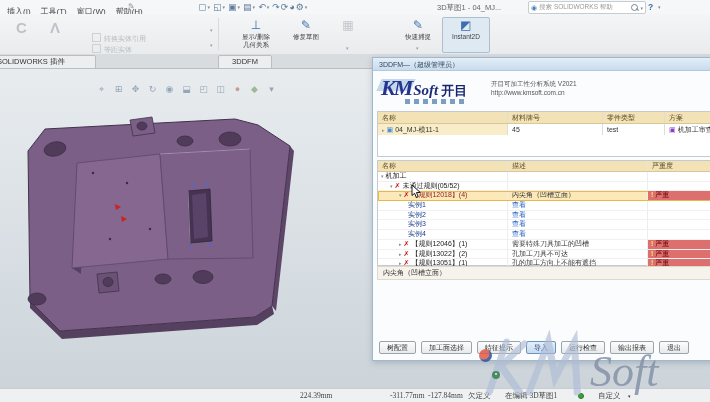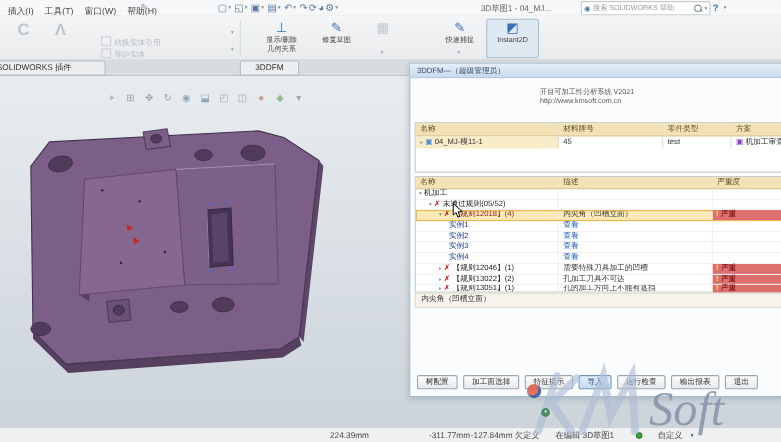--- a/index.html
+++ b/index.html
@@ -102,21 +102,21 @@
   
   .wm{position:absolute;left:462px;top:330px;z-index:50;pointer-events:none;}
   .wmlogo{position:absolute;left:479px;top:349px;width:13px;height:13px;border-radius:50%;z-index:50;
           background:radial-gradient(circle at 35% 35%,#dd5a47 0 48%,#2a52a0 52% 100%);opacity:.85;}
   .wmbadge{position:absolute;left:492px;top:371px;width:8px;height:8px;border-radius:50%;background:#2e7d46;z-index:50;opacity:.8;}
   .wmbadge::after{content:"";position:absolute;left:3px;top:2px;width:2px;height:2px;background:#fff;border-radius:50%;}
   .cursor{position:absolute;left:411px;top:184px;z-index:60;}
   
   .statusbar{position:absolute;left:0;top:388px;width:710px;height:14px;background:#eef0f2;
              border-top:1px solid #c9cdd1;font-size:7.5px;color:#444;}
-  .sbi{position:absolute;top:2px;white-space:nowrap;}
+  .sbi{position:absolute;top:2px;white-space:nowrap;font-family:Liberation Serif, serif;}
   .greendot{position:absolute;left:578px;top:4px;width:6px;height:6px;border-radius:50%;background:#3aa33a;border:1px solid #2a7a2a;box-sizing:border-box;}
 </style>
 </head>
 <body>
 
 <div id="app">
 
   <div class="menubar">
     <div id="menus"><span class="menu-item">插入(I)</span><span class="menu-item">工具(T)</span><span class="menu-item">窗口(W)</span><span class="menu-item">帮助(H)</span></div>
     <span class="pin">✎</span>
@@ -245,20 +245,25 @@
       <rect x="177" y="73" width="2.5" height="2.5" fill="#5566cc"></rect>
       <rect x="191" y="72" width="2.5" height="2.5" fill="#5566cc"></rect>
       <rect x="175" y="134" width="2.5" height="2.5" fill="#5566cc"></rect>
       <rect x="193" y="132" width="2.5" height="2.5" fill="#5566cc"></rect>
     </svg>
   </div>
 
   <div class="dialog">
     <div class="dtitle">3DDFM—（超级管理员）</div>
 
+    <div class="brand">
+      <div class="kmstripe"></div>
+      <span class="km">KM</span><span class="soft">Soft</span><span class="kaimu">开目</span>
+      <div class="dots"></div>
+    </div>
     <div class="brandinfo">
       <div>开目可加工性分析系统 V2021</div>
       <div>http://www.kmsoft.com.cn</div>
     </div>
 
     <div class="ptable">
       <div class="phead">
         <div class="pc pc1">名称</div>
         <div class="pc pc2">材料牌号</div>
         <div class="pc pc3">零件类型</div>

